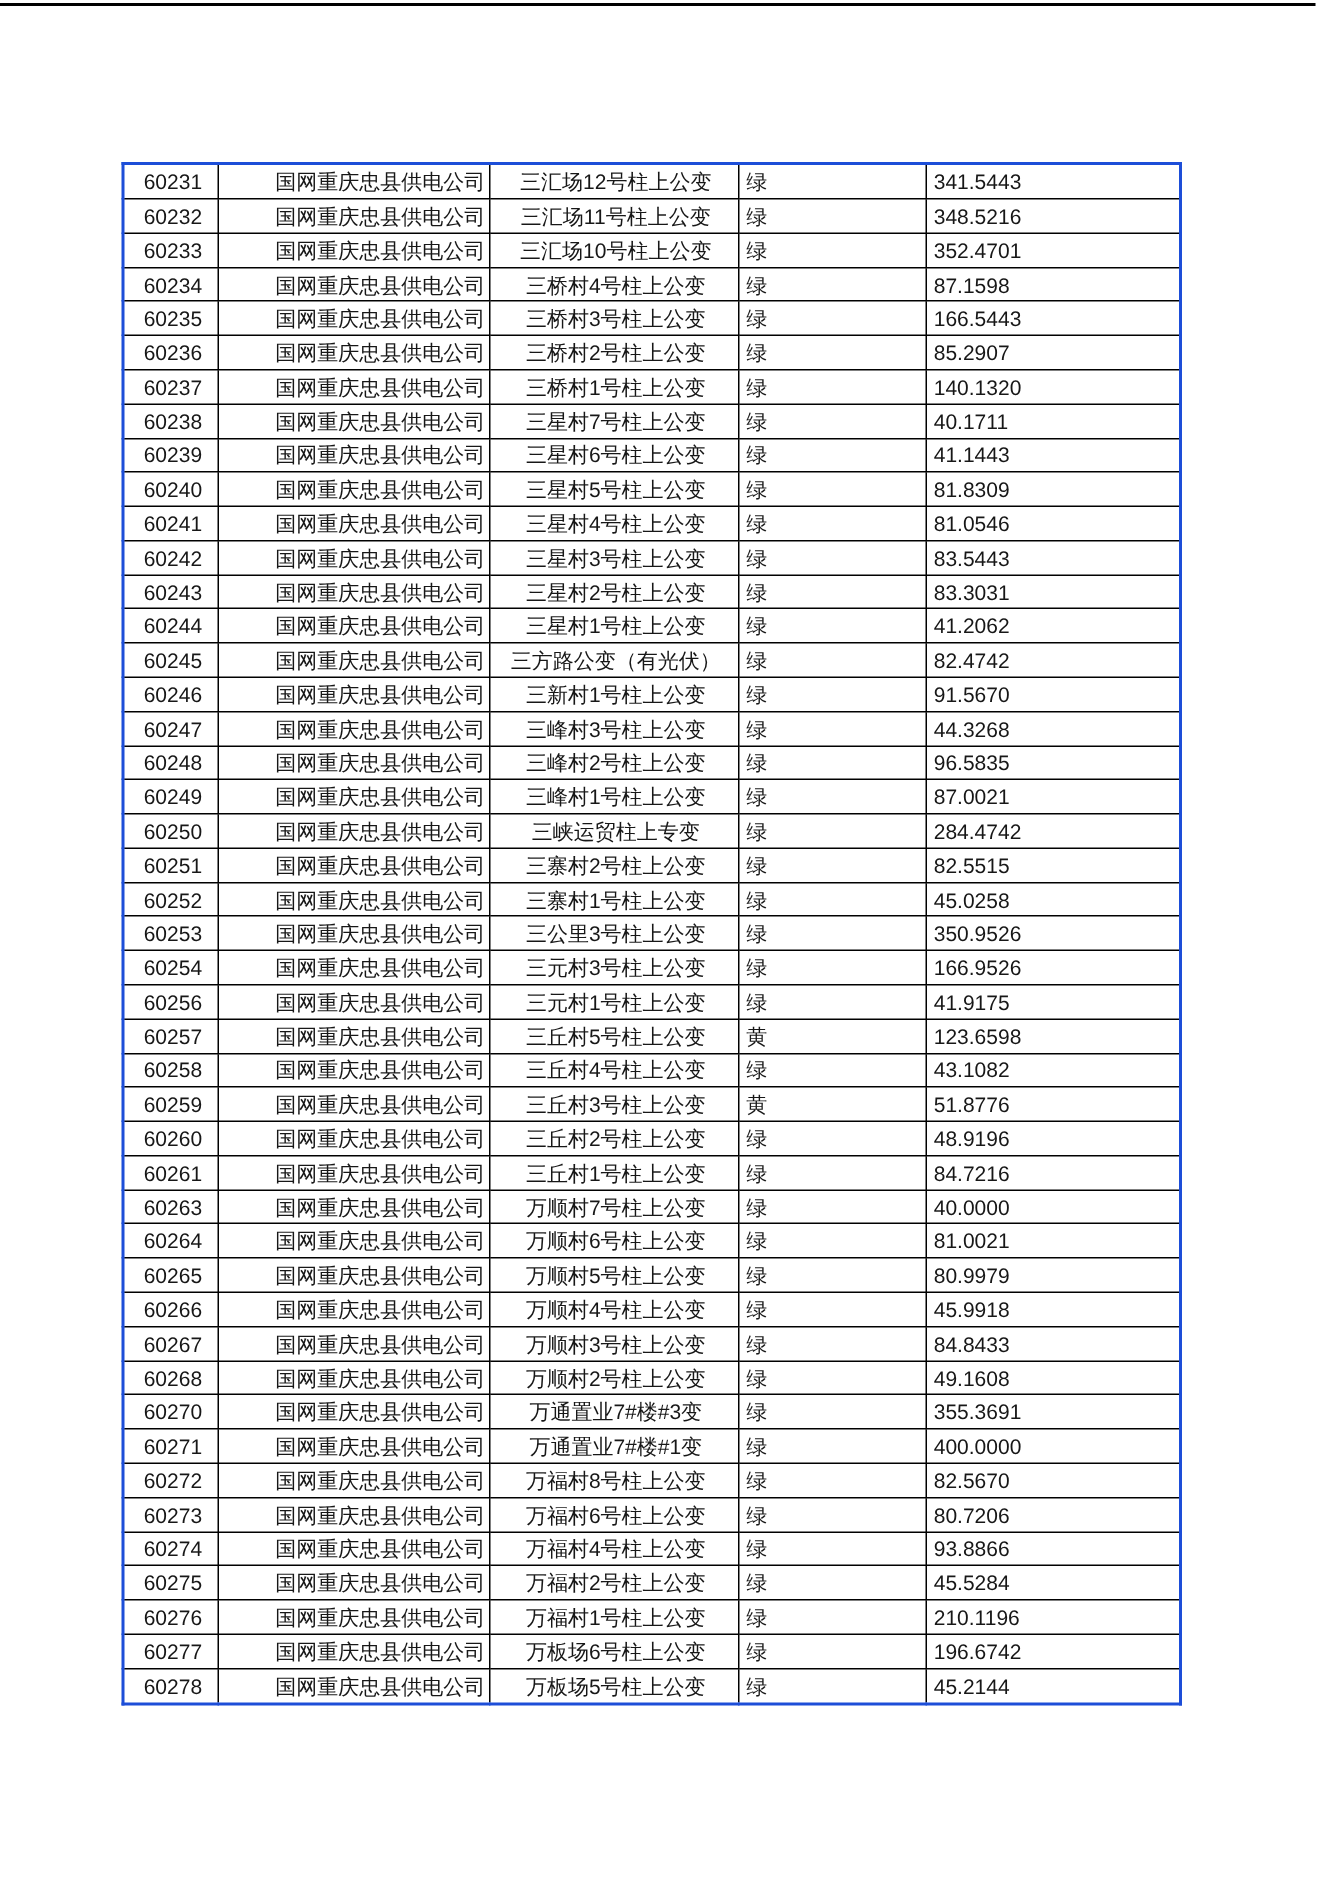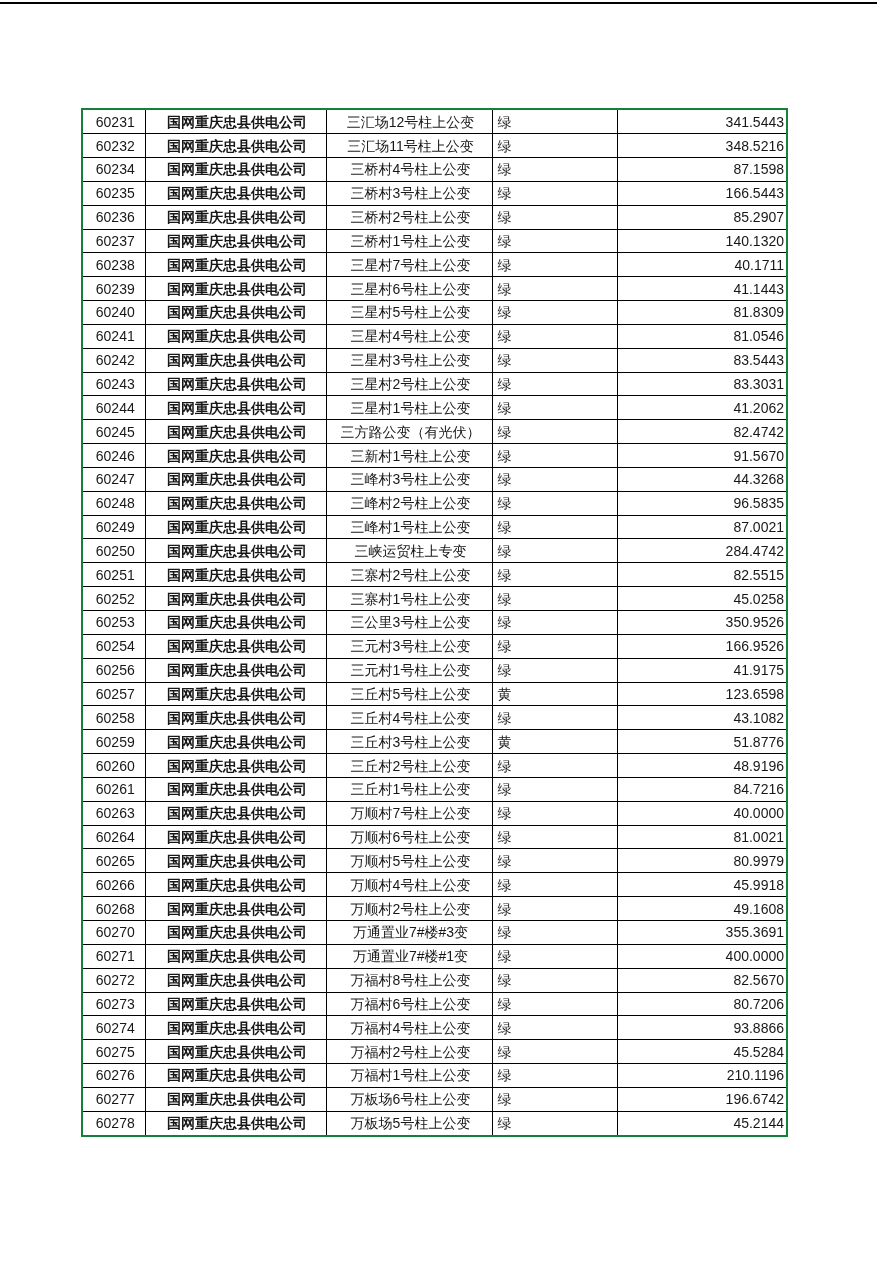--- a/index.html
+++ b/index.html
@@ -22,35 +22,35 @@
   table.data-table {
     position: absolute;
     left: 81px;
     top: 108px;
     width: 705px;
     height: 1029px;
     border-collapse: collapse;
     table-layout: fixed;
     font-size: 14px;
     color: #171717;
-    border: 2px solid #15803d;
+    border: 2px solid #1d4ed8;
   }
   table.data-table td {
     border: 1px solid #000000;
     padding: 0 2px 0 5px;
     overflow: hidden;
     white-space: nowrap;
     line-height: 1;
     vertical-align: middle;
   }
   td.c-id    { text-align: center; padding: 0; }
-  td.c-company { text-align: center; font-weight: bold; }
+  td.c-company { text-align: right; }
   td.c-name  { text-align: center; }
   td.c-status{ text-align: left; }
-  td.c-value { text-align: right; padding: 0; }
+  td.c-value { text-align: left; padding: 0; }
 </style>
 </head>
 <body>
 
 <div class="page">
   <div class="top-rule"></div>
   <table class="data-table">
     <colgroup>
       <col style="width:63px">
       <col style="width:181px">
@@ -68,20 +68,27 @@
   </tr>
 
   <tr>
     <td class="c-id">60232</td>
     <td class="c-company">国网重庆忠县供电公司</td>
     <td class="c-name">三汇场11号柱上公变</td>
     <td class="c-status">绿</td>
     <td class="c-value">348.5216</td>
   </tr>
 
+  <tr>
+    <td class="c-id">60233</td>
+    <td class="c-company">国网重庆忠县供电公司</td>
+    <td class="c-name">三汇场10号柱上公变</td>
+    <td class="c-status">绿</td>
+    <td class="c-value">352.4701</td>
+  </tr>
 
   <tr>
     <td class="c-id">60234</td>
     <td class="c-company">国网重庆忠县供电公司</td>
     <td class="c-name">三桥村4号柱上公变</td>
     <td class="c-status">绿</td>
     <td class="c-value">87.1598</td>
   </tr>
 
   <tr>
@@ -319,20 +326,27 @@
   </tr>
 
   <tr>
     <td class="c-id">60266</td>
     <td class="c-company">国网重庆忠县供电公司</td>
     <td class="c-name">万顺村4号柱上公变</td>
     <td class="c-status">绿</td>
     <td class="c-value">45.9918</td>
   </tr>
 
+  <tr>
+    <td class="c-id">60267</td>
+    <td class="c-company">国网重庆忠县供电公司</td>
+    <td class="c-name">万顺村3号柱上公变</td>
+    <td class="c-status">绿</td>
+    <td class="c-value">84.8433</td>
+  </tr>
 
   <tr>
     <td class="c-id">60268</td>
     <td class="c-company">国网重庆忠县供电公司</td>
     <td class="c-name">万顺村2号柱上公变</td>
     <td class="c-status">绿</td>
     <td class="c-value">49.1608</td>
   </tr>
 
 

